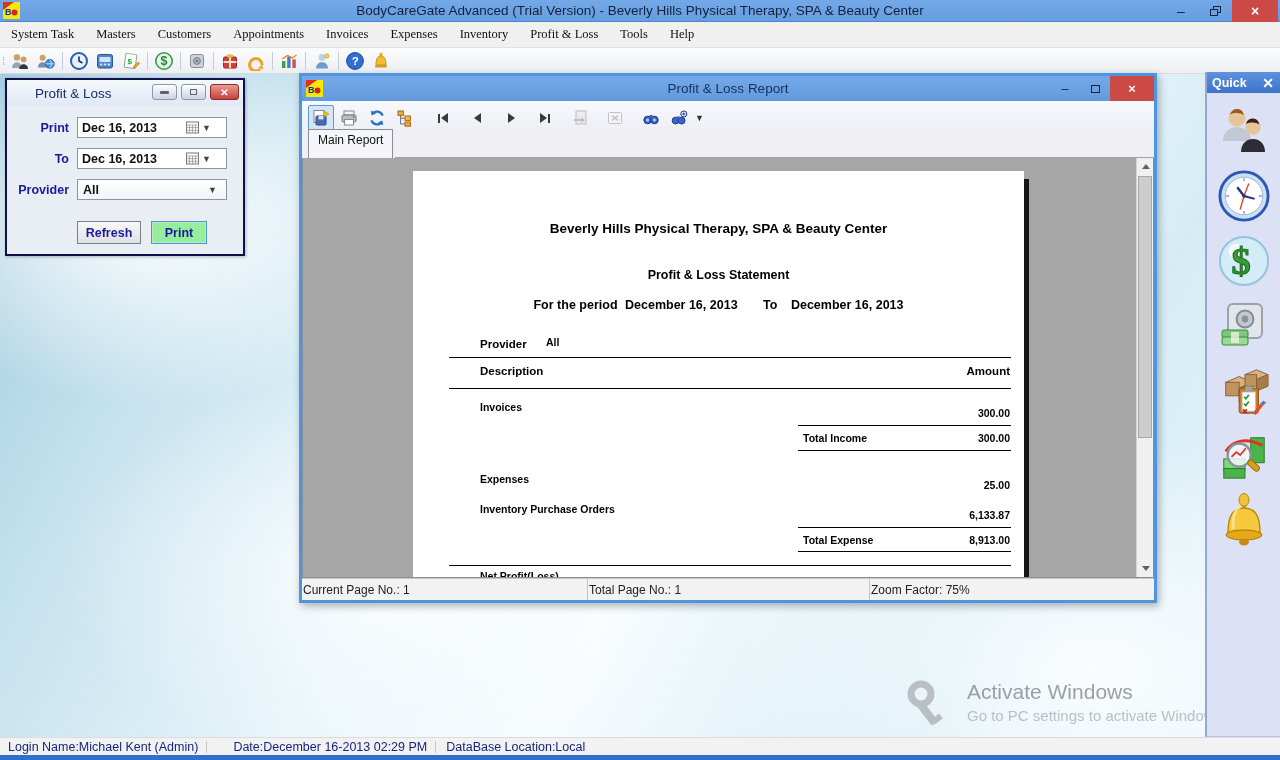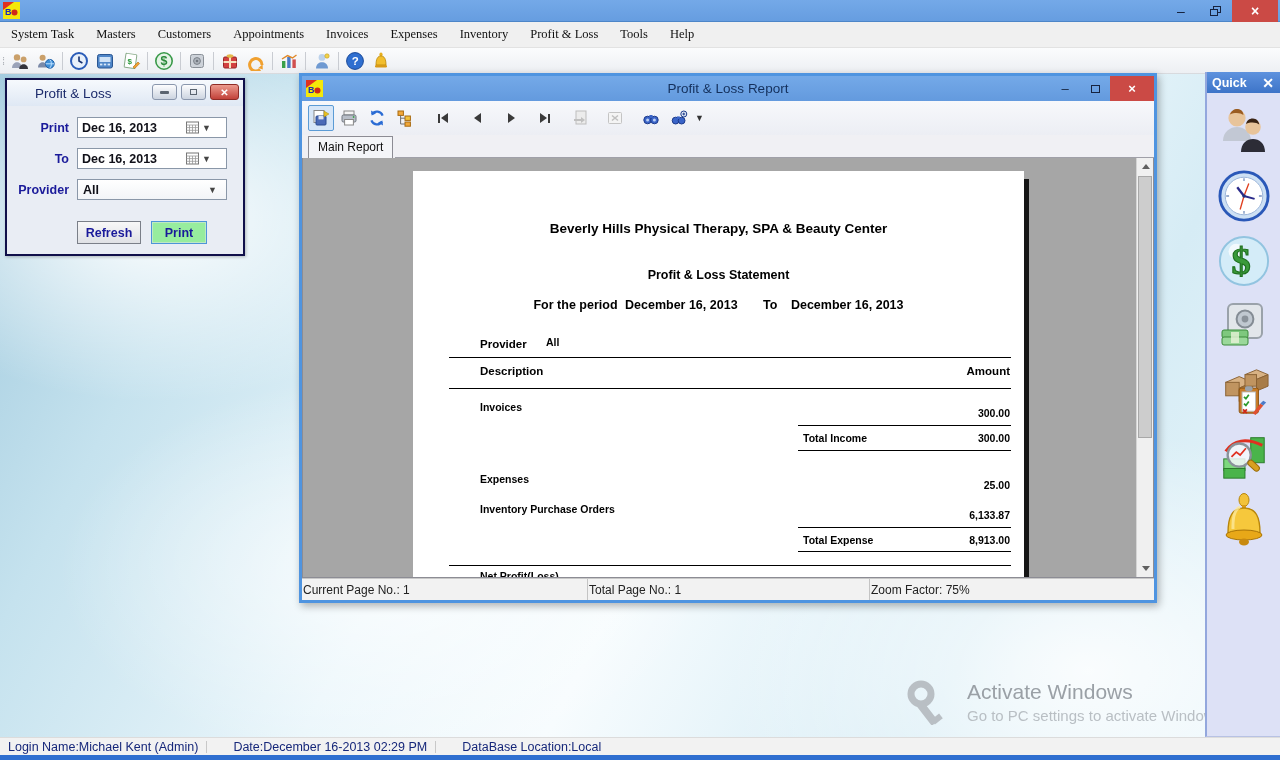--- a/index.html
+++ b/index.html
@@ -85,21 +85,21 @@
   .rwbtn.close { width:44px; background:#cb4a45; color:#fff; font-weight:bold;}
   .rtoolbar { height:34px; background:linear-gradient(#f7f8fb,#eceef4); display:flex; align-items:center; padding-left:6px;}
   .rtico { width:26px; height:26px; display:flex; align-items:center; justify-content:center; margin-right:2px;}
   .rtico.sel { background:#d6e6f8; border:1px solid #5b9bd5; border-radius:2px;}
   .navico { display:flex; align-items:center; gap:1px; }
   .vbar { width:2px; height:9px; background:#3a3a3a; }
   .tri-r { width:0; height:0; border-top:5px solid transparent; border-bottom:5px solid transparent; border-left:7px solid #3a3a3a;}
   .tri-l { width:0; height:0; border-top:5px solid transparent; border-bottom:5px solid transparent; border-right:7px solid #3a3a3a;}
   .tabrow { height:23px; display:flex; align-items:flex-end; padding-left:6px; background:#f0f0f4;}
   .rtab { border:1px solid #8c8c94; border-bottom:none; background:#f4f5f8; font-size:12px; color:#111;
-    padding:3px 9px 4px 9px; }
+    padding:3px 9px 11px 9px; }
   .tabline { flex:1; border-bottom:1px solid #a0a0a8; height:1px; margin-left:2px;}
   .rcontent { position:relative; height:420px; background:#a6a6a6; border:1px solid #8c8c94; border-top:none; overflow:hidden;}
   .rstatus { height:22px; background:#f2f2f2; border-top:1px solid #c8c8c8; display:flex; font-size:12px; color:#222; }
   .rstatus div { border-right:1px solid #c4c4c4; display:flex; align-items:center; padding-left:1px; }
 
   
   .page { position:absolute; left:110px; top:13px; width:611px; height:407px; background:#fff; }
   .pageshadow { position:absolute; left:721px; top:21px; width:5px; height:399px; background:#161616; }
   .page .c { position:absolute; width:100%; text-align:center; font-weight:bold; color:#000; }
   .rline { position:absolute; height:0; border-top:1.5px solid #000; }
@@ -135,20 +135,21 @@
 
 <div class="app">
 
   <div class="titlebar">
     <svg class="logo" viewBox="0 0 17 17">
       <rect x="0" y="0" width="17" height="17" fill="#f4e80a"></rect>
       <polygon points="0,0 11,0 0,8" fill="#e03020"></polygon>
       <text x="2" y="13" font-size="9" font-weight="bold" fill="#1c2bb4" font-family="Liberation Sans,sans-serif">Bo</text>
       <circle cx="11.5" cy="10.5" r="3" fill="#d02818"></circle>
     </svg>
+    <div class="title">BodyCareGate Advanced (Trial Version) - Beverly Hills Physical Therapy, SPA &amp; Beauty Center</div>
     <div class="winbtns">
       <span class="wbtn">–</span>
       <span class="wbtn">
           <span class="restico">
             <i></i>
             <i></i>
           </span>
         </span>
       <span class="wbtn close">×</span>
     </div>
@@ -600,17 +601,17 @@
       </div>
     </div>
 
   </div>
 
   <div class="statusbar">
     <span>Login Name:Michael Kent (Admin)</span>
     <span class="sep"></span>
     <span style="margin-left:18px">Date:December 16-2013  02:29  PM</span>
     <span class="sep"></span>
-    <span style="margin-left:18px">DataBase Location:Local</span>
+    <span style="margin-left:2px">DataBase Location:Local</span>
   </div>
   <div class="bottomstrip"></div>
 
 </div>
 
 </body></html>

